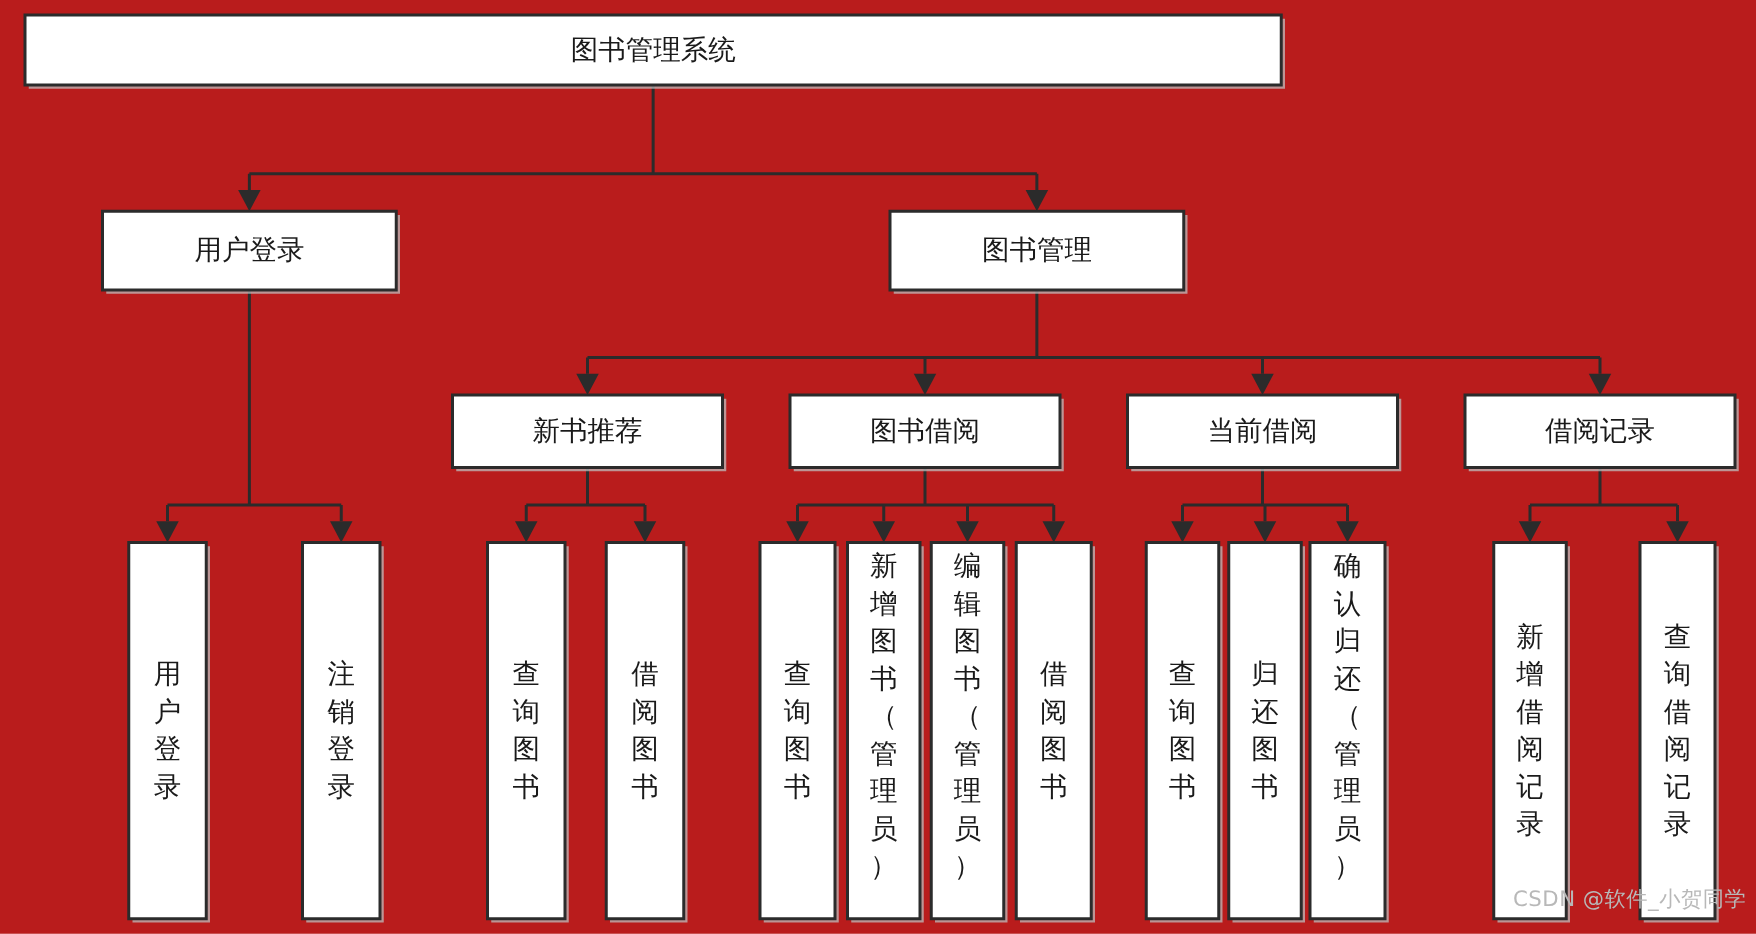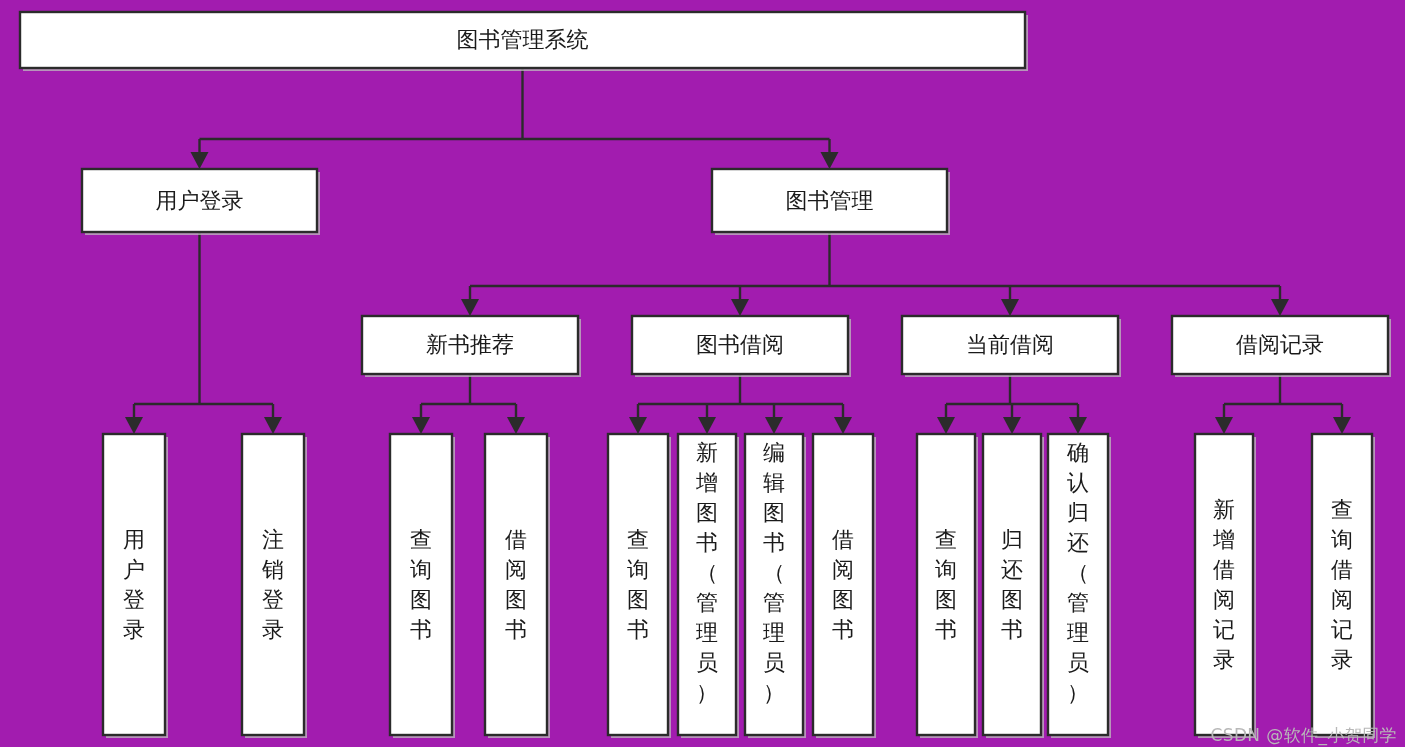--- a/index.html
+++ b/index.html
@@ -11,21 +11,21 @@
   body {
     width: 1405px;
     height: 747px;
     overflow: hidden;
     font-family: "DejaVu Sans", "Liberation Sans", sans-serif;
   }
   #diagram-root {
     position: relative;
     width: 1405px;
     height: 747px;
-    background: #a21caf;
+    background: #b91c1c;
   }
   svg#tree-svg {
     position: absolute;
     left: 0;
     top: 0;
     width: 1405px;
     height: 747px;
     display: block;
   }
   .node-box {
@@ -57,21 +57,21 @@
   }
   text.node-label-v {
     fill: #1a1a1a;
     font-family: "DejaVu Sans", "Liberation Sans", sans-serif;
     font-size: 22px;
     text-anchor: middle;
   }
   .watermark {
     position: absolute;
     right: 8px;
-    bottom: 0;
+    bottom: 16px;
     color: #b8b8b8;
     font-size: 17px;
     font-family: "DejaVu Sans", "Liberation Sans", sans-serif;
     letter-spacing: 0.4px;
     white-space: nowrap;
     user-select: none;
     margin-top: 12px;
   }
 </style>
 </head>

